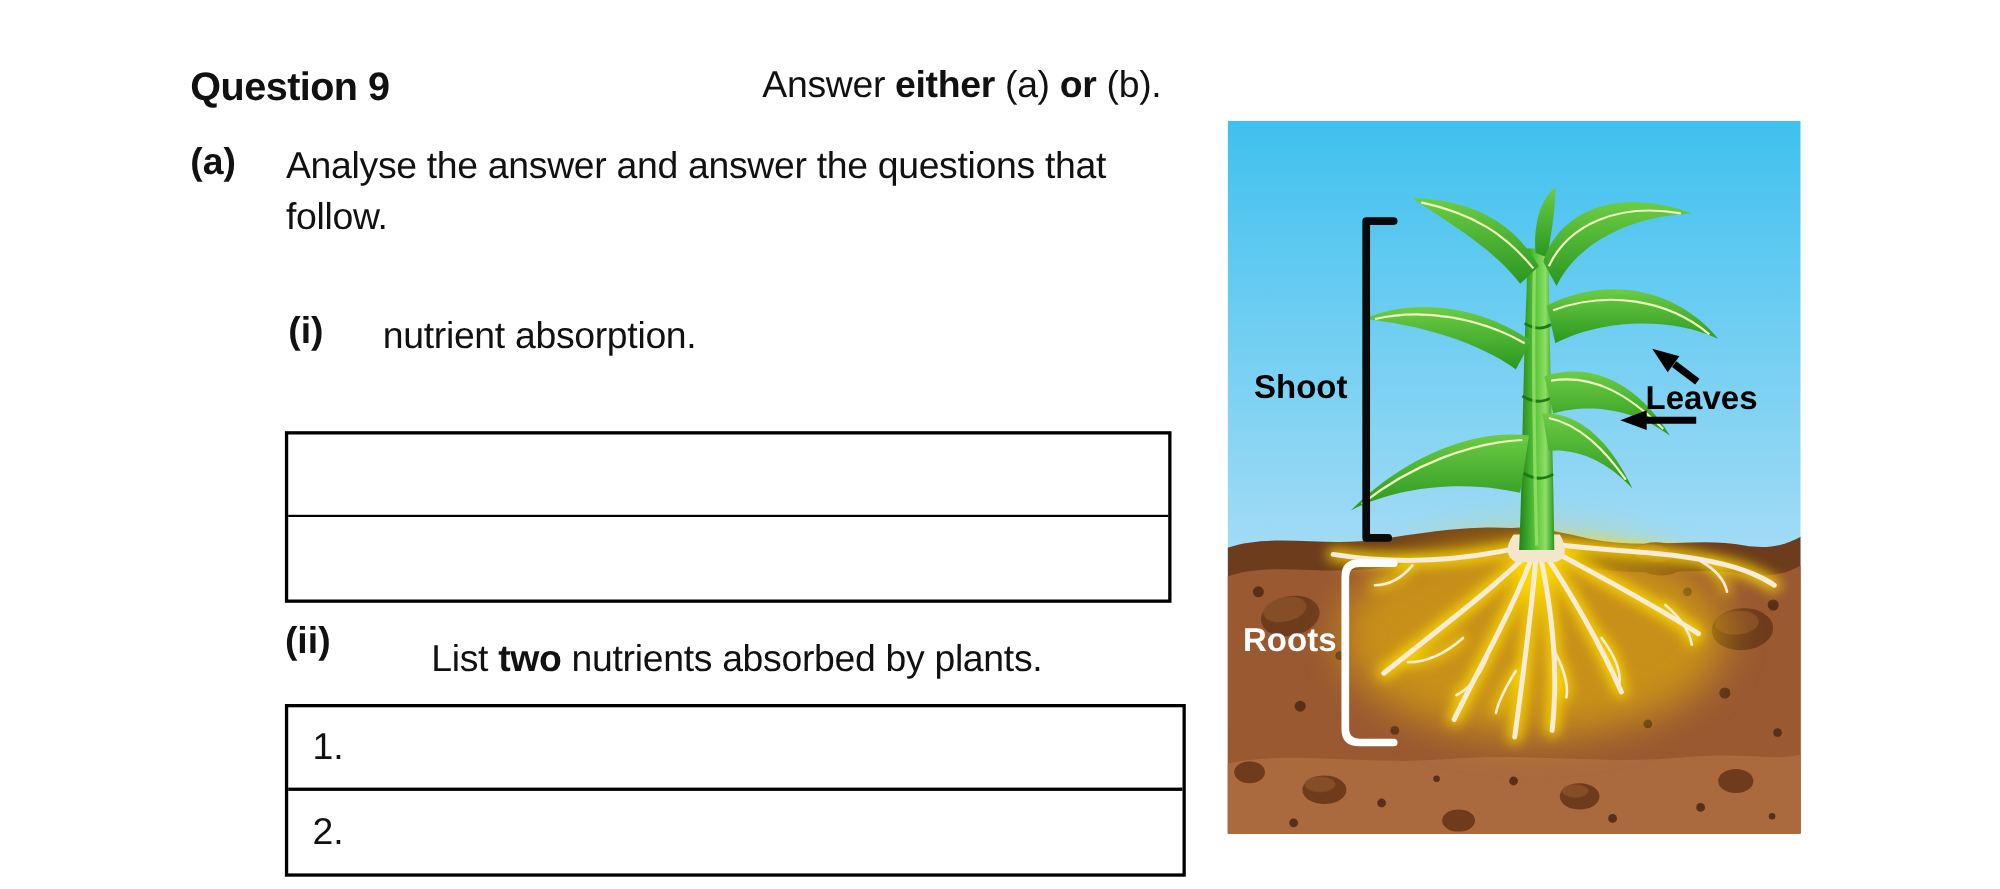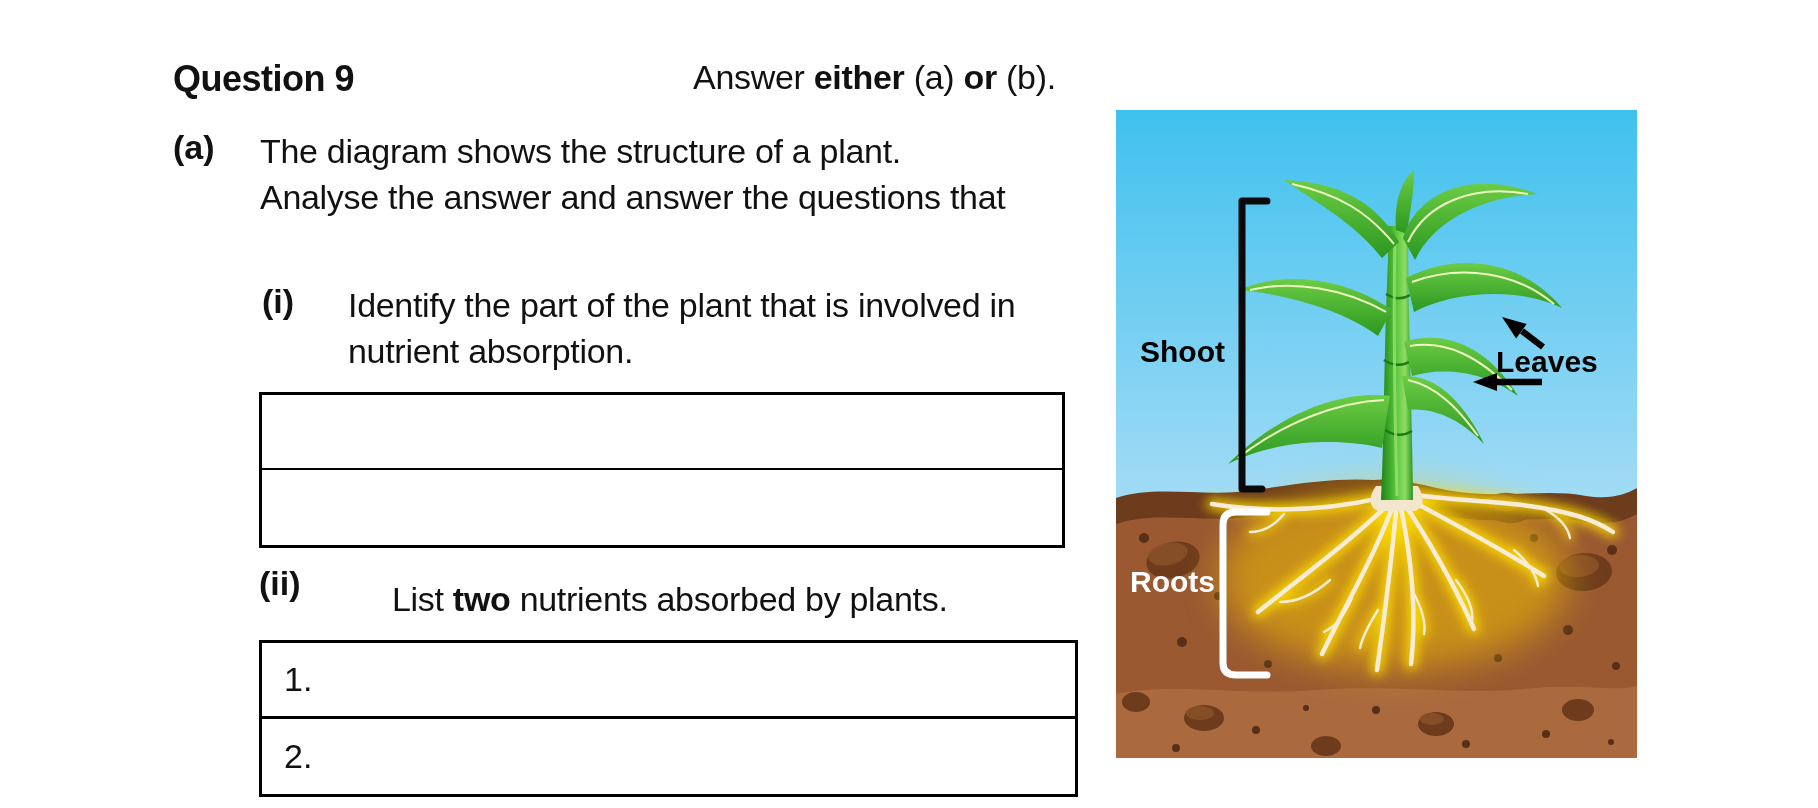--- a/index.html
+++ b/index.html
@@ -33,27 +33,26 @@
 </head>
 <body>
 
 <div class="page">
 
   <div class="abs q-title">Question 9</div>
   <div class="abs answer-line"><span>Answer </span><b>either</b><span> (a) </span><b>or</b><span> (b).</span></div>
 
   <div class="abs part-label a-label">(a)</div>
   <div class="abs body-text a-text">
-    <div>The diagram shows the structure of a plant.</div>
     <div>Analyse the answer and answer the questions that</div>
+    <div>follow.</div>
   </div>
 
   <div class="abs part-label i-label">(i)</div>
   <div class="abs body-text i-text">
-    <div>Identify the part of the plant that is involved in</div>
     <div>nutrient absorption.</div>
   </div>
 
   <div class="abs ans-box box-i">
     <div class="row first"></div>
     <div class="row"></div>
   </div>
 
   <div class="abs part-label ii-label">(ii)</div>
   <div class="abs body-text ii-text"><span>List </span><b>two</b><span> nutrients absorbed by plants.</span></div>

